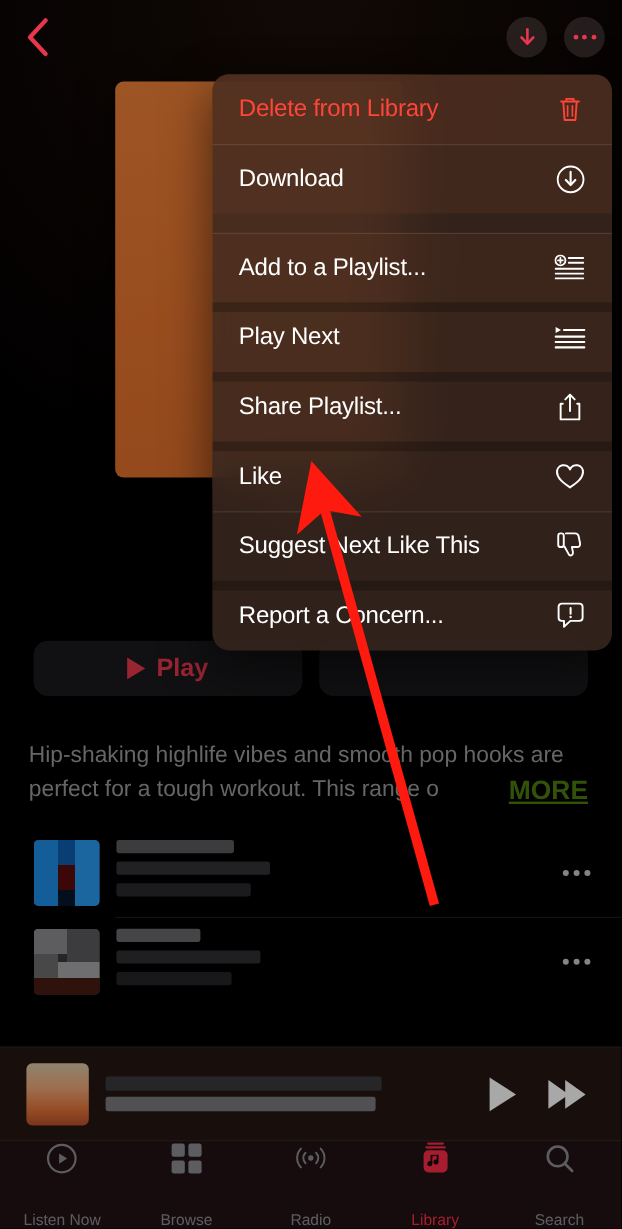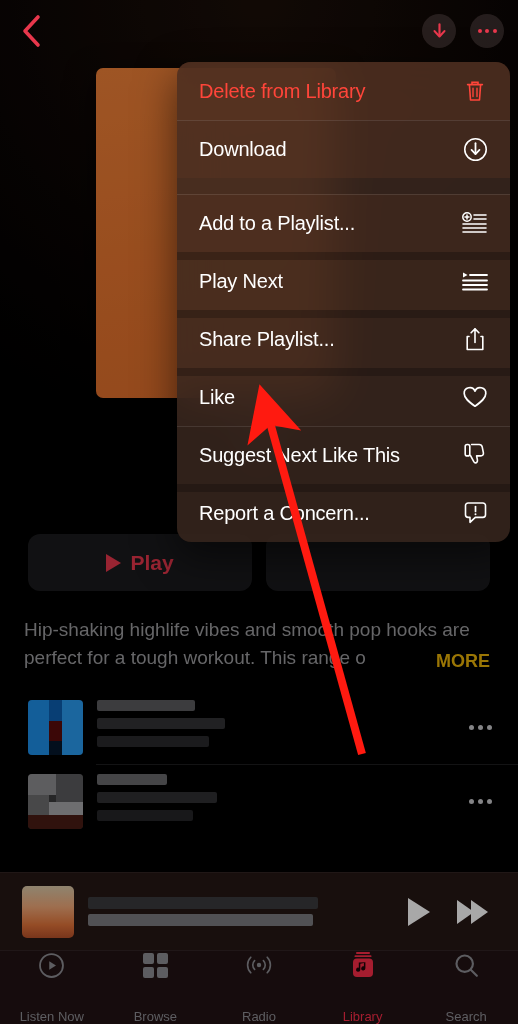--- a/index.html
+++ b/index.html
@@ -69,21 +69,21 @@
   #playlist-subtitle {
     font-size:22px; color:#e8374c; line-height:30px; margin-top:2px;
   }
 
   
   #btn-row {
     position:absolute; top:534px; left:28px; right:28px;
     display:flex; gap:14px; z-index:2;
   }
   .big-btn {
-    flex:1; height:57px; border-radius:12px;
+    flex:1; height:46px; border-radius:12px;
     background:#1b1b1d;
     display:flex; align-items:center; justify-content:center; gap:9px;
     color:#e8374c; font-size:21px; font-weight:bold;
   }
   .tri-play {
     width:0; height:0;
     border-left:15px solid #e8374c;
     border-top:9px solid transparent;
     border-bottom:9px solid transparent;
   }
@@ -92,22 +92,22 @@
   #desc {
     position:absolute; top:616px; left:24px; right:16px;
     z-index:2;
   }
   #desc-text {
     font-size:19px; line-height:28px; color:#9b9b9e;
     max-height:56px; overflow:hidden;
   }
   #more-label {
     position:absolute; right:12px; bottom:0;
-    font-size:18px; font-weight:bold; color:#eab308;
-    background:#000; padding-left:10px;
+    font-size:22px; font-weight:bold; color:#4d7c0f;
+    background:#000; padding-left:10px;text-decoration:underline;
   }
 
   
   #tracklist {
     position:absolute; top:690px; left:0; right:0; height:178px; z-index:2;
   }
   .track-row {
     position:relative; height:74px;
     display:flex; align-items:center; padding-left:28px;
   }

